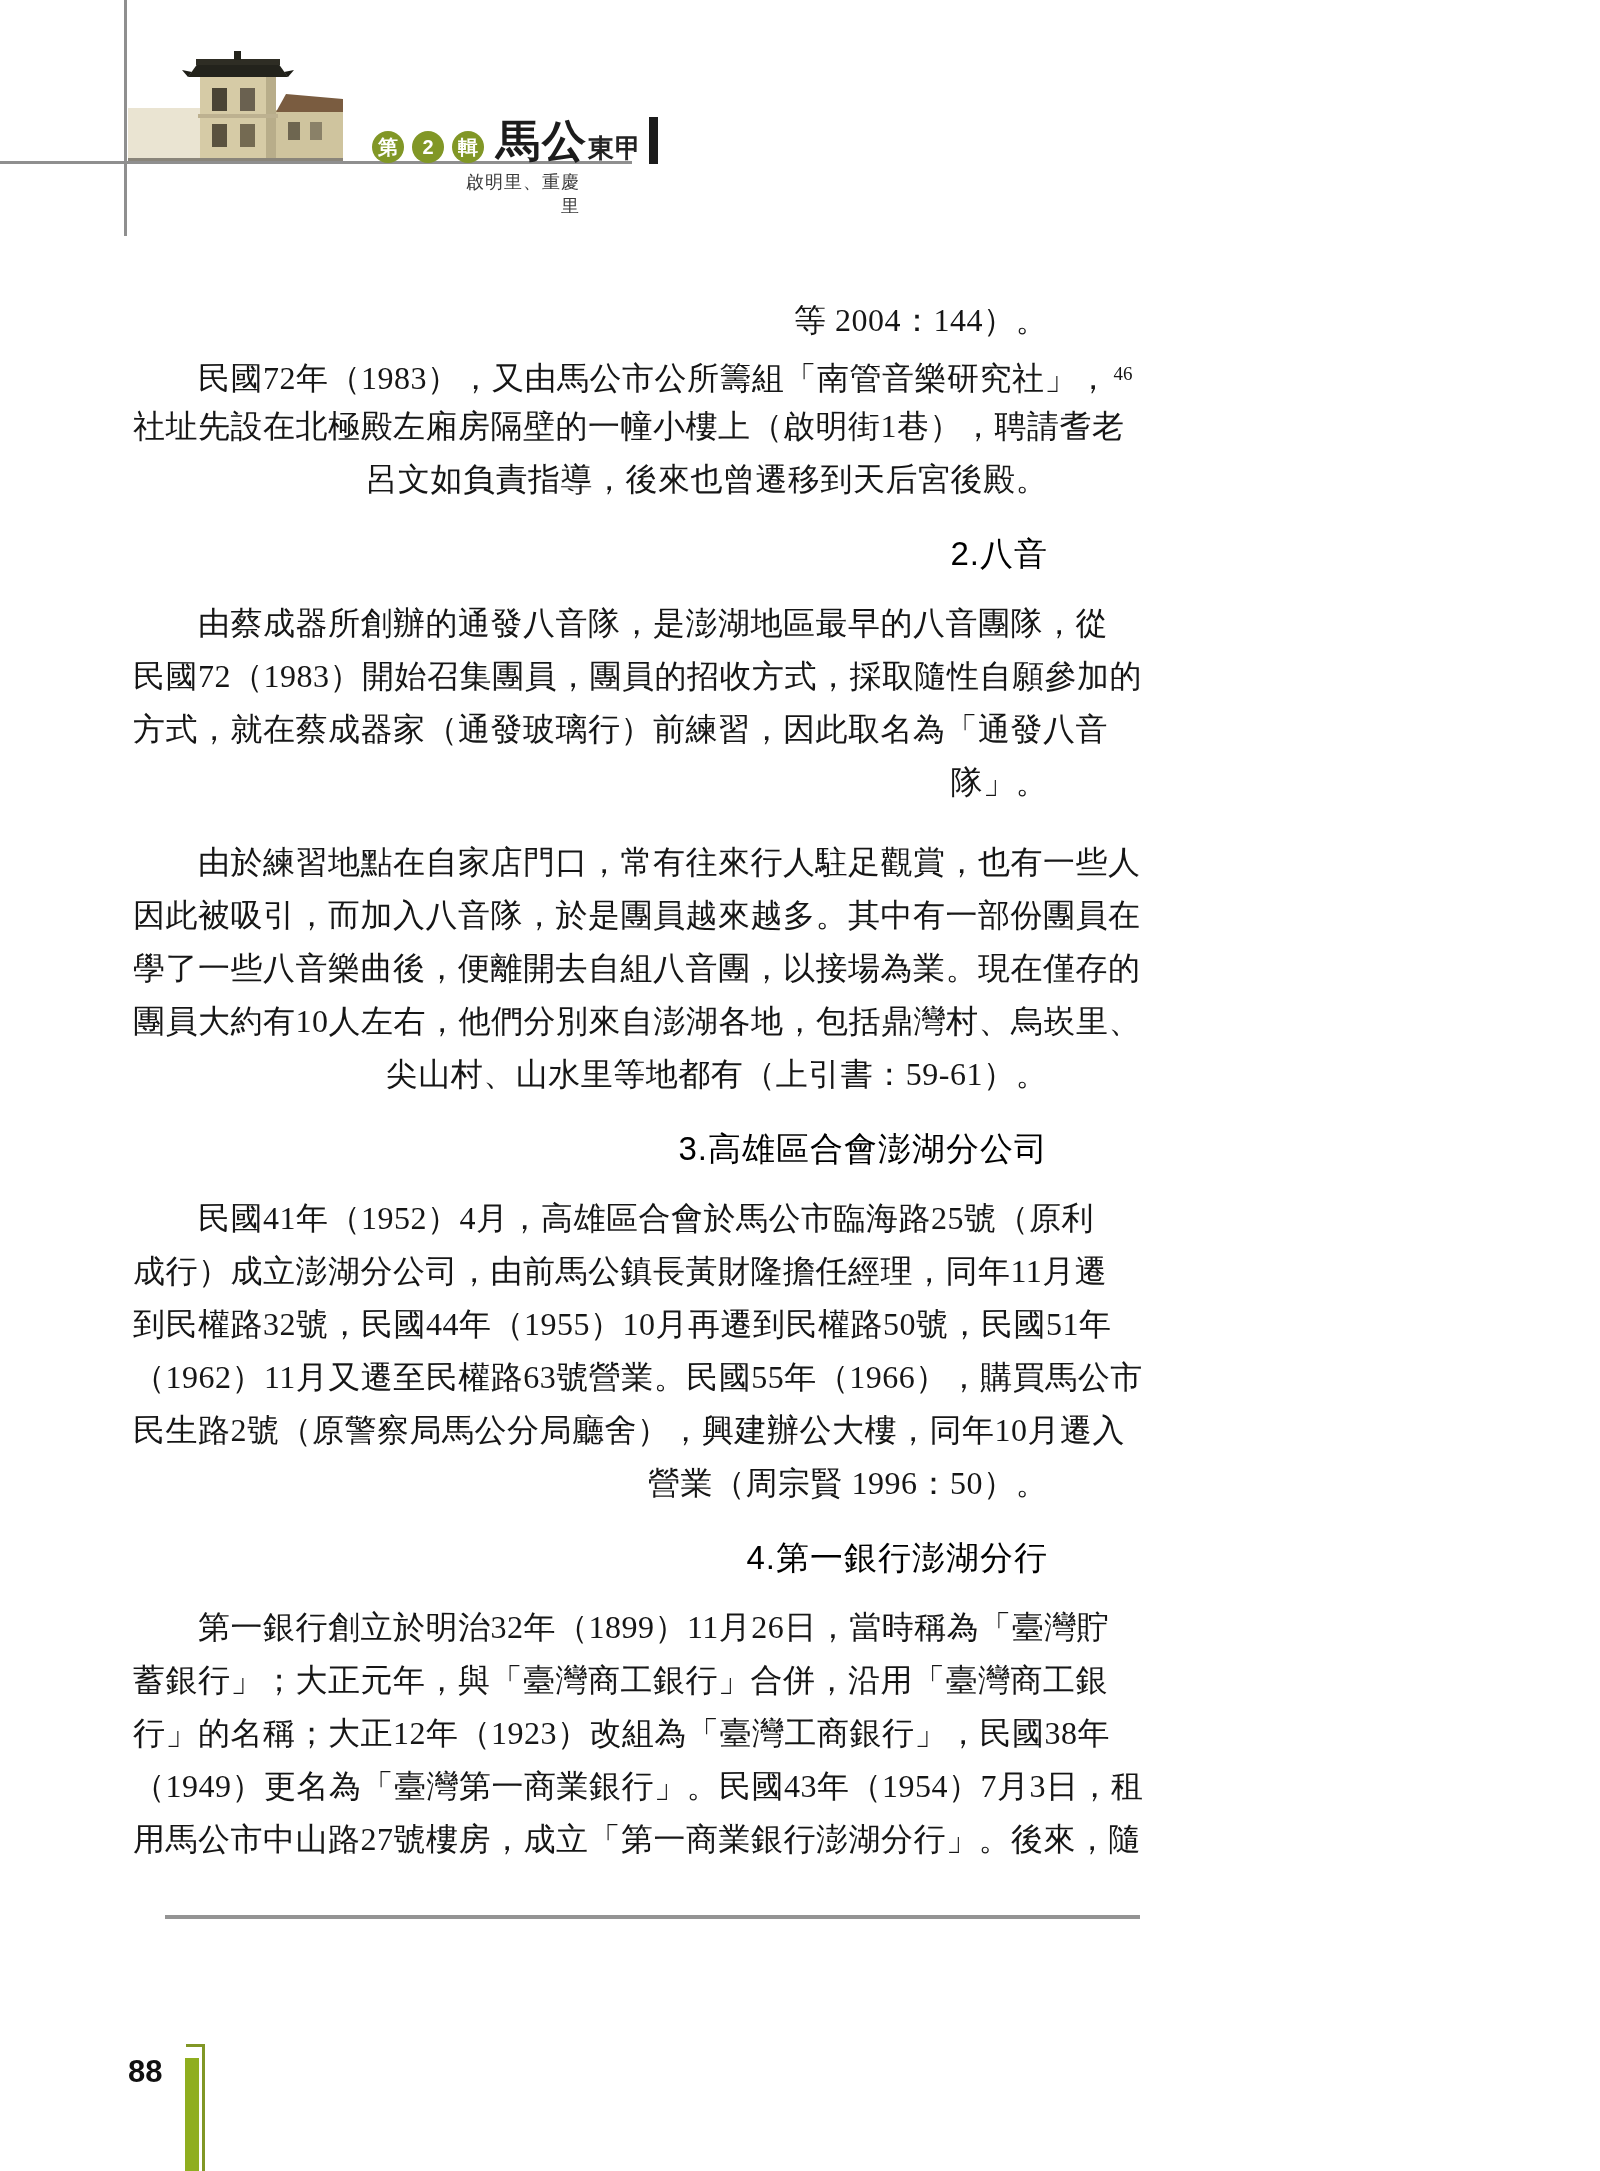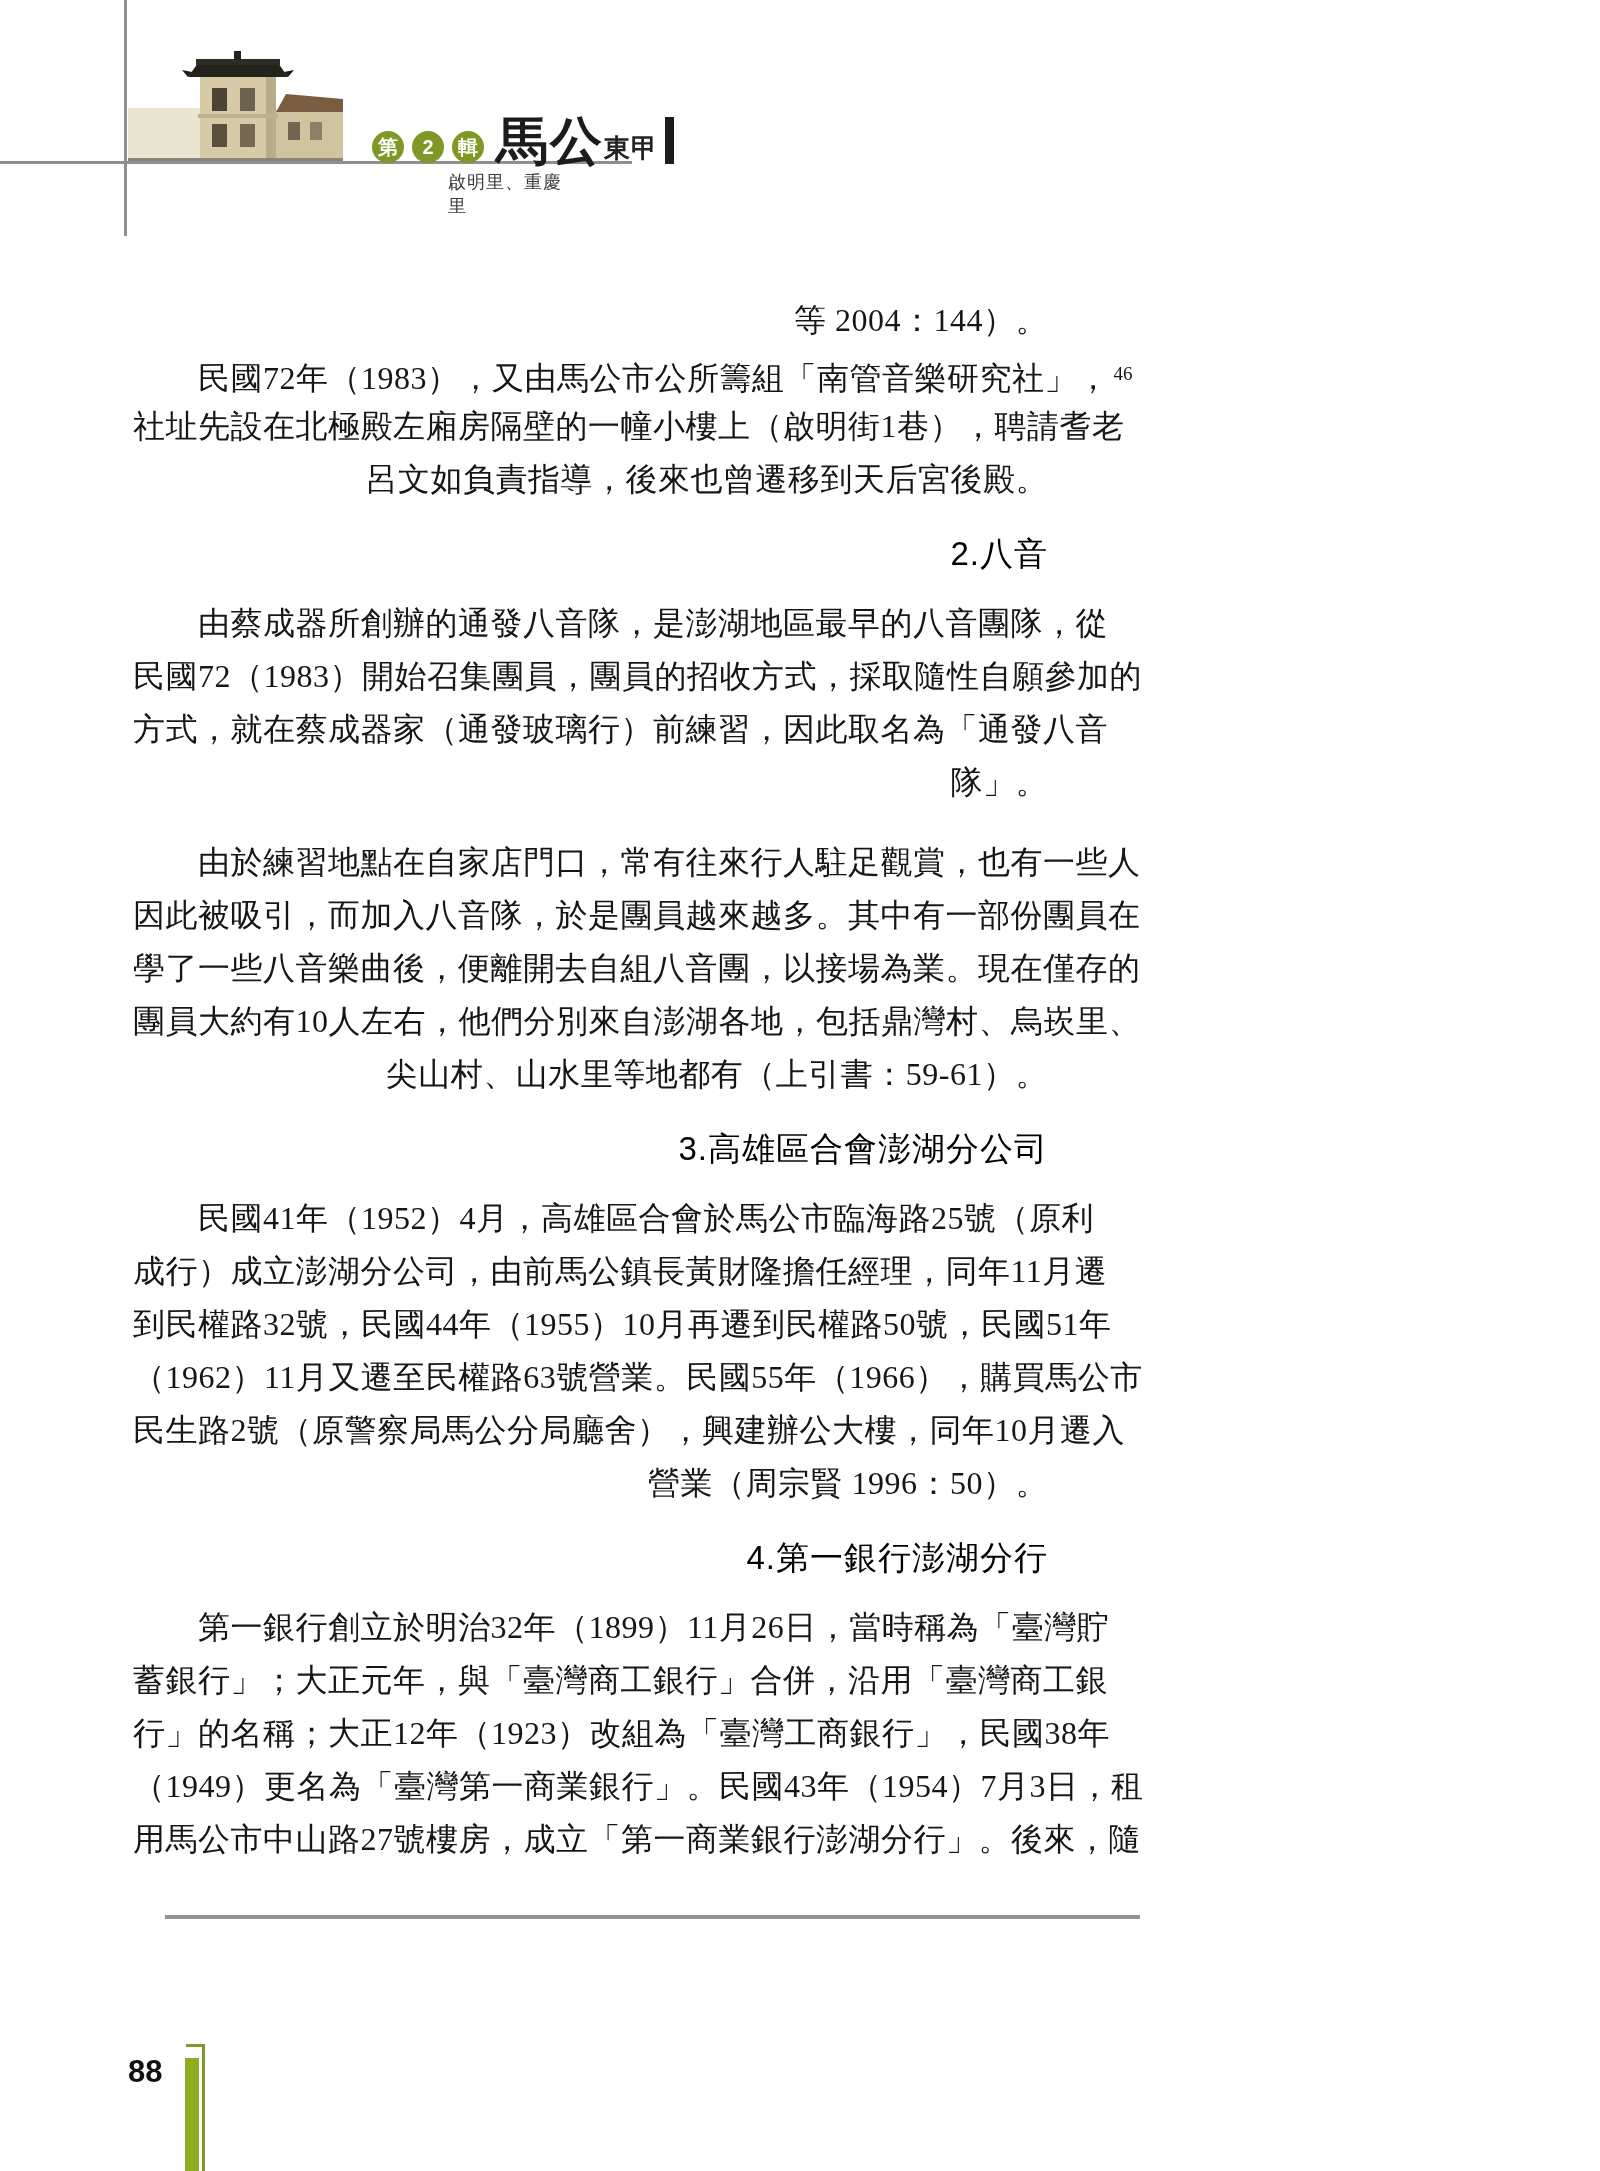--- a/index.html
+++ b/index.html
@@ -10,25 +10,25 @@
   .mark-v{position:absolute;left:124px;top:0;width:3px;height:236px;background:var(--rule-gray,#8f8f8f);}
   .header-rule{position:absolute;left:0;top:161px;width:632px;height:3px;background:var(--rule-gray,#8f8f8f);}
 
   
   .photo{position:absolute;left:128px;top:50px;width:218px;height:113px;}
   .header-band{position:absolute;left:372px;top:112px;height:52px;display:flex;align-items:flex-end;}
   .badges{display:flex;gap:8px;align-items:flex-end;margin-bottom:1px;}
   .badge{width:32px;height:32px;border-radius:50%;background:var(--accent-green,#819726);
          color:#fff;font-family:"Liberation Sans","DejaVu Sans",sans-serif;font-weight:bold;
          font-size:20px;display:flex;align-items:center;justify-content:center;}
-  .title-big{font-size:52px;font-weight:900;line-height:44px;letter-spacing:2px;color:#1c1c1c;
+  .title-big{font-size:44px;font-weight:900;line-height:44px;letter-spacing:2px;color:#1c1c1c;
              margin-left:12px;font-family:"Liberation Serif","DejaVu Serif",serif;}
   .title-small{font-size:26px;font-weight:700;line-height:30px;letter-spacing:1px;color:#222;}
   .title-bar{width:9px;height:47px;background:#1c1c1c;margin-left:7px;}
-  .subtitle{position:absolute;left:448px;top:170px;width:132px;text-align:left;
+  .subtitle{position:absolute;left:448px;top:170px;width:132px;text-align:right;
             font-size:18px;letter-spacing:1px;color:#3a3a3a;}
 
   
   .body-content{position:absolute;left:133px;top:294px;width:915px;text-align:right;}
   .body-line{height:53px;line-height:53px;font-size:32px;letter-spacing:0.5px;white-space:nowrap;}
   .body-line.indent{padding-left:65px;}
   .paragraph.spaced{margin-top:27px;}
   .sec-heading{margin-top:31px;margin-bottom:26px;font-family:"Liberation Sans","DejaVu Sans",sans-serif;
                font-weight:normal;font-size:33px;line-height:34px;letter-spacing:1px;color:#000;}
   sup.fn{font-size:19px;vertical-align:9px;letter-spacing:0;margin-left:4px;}

